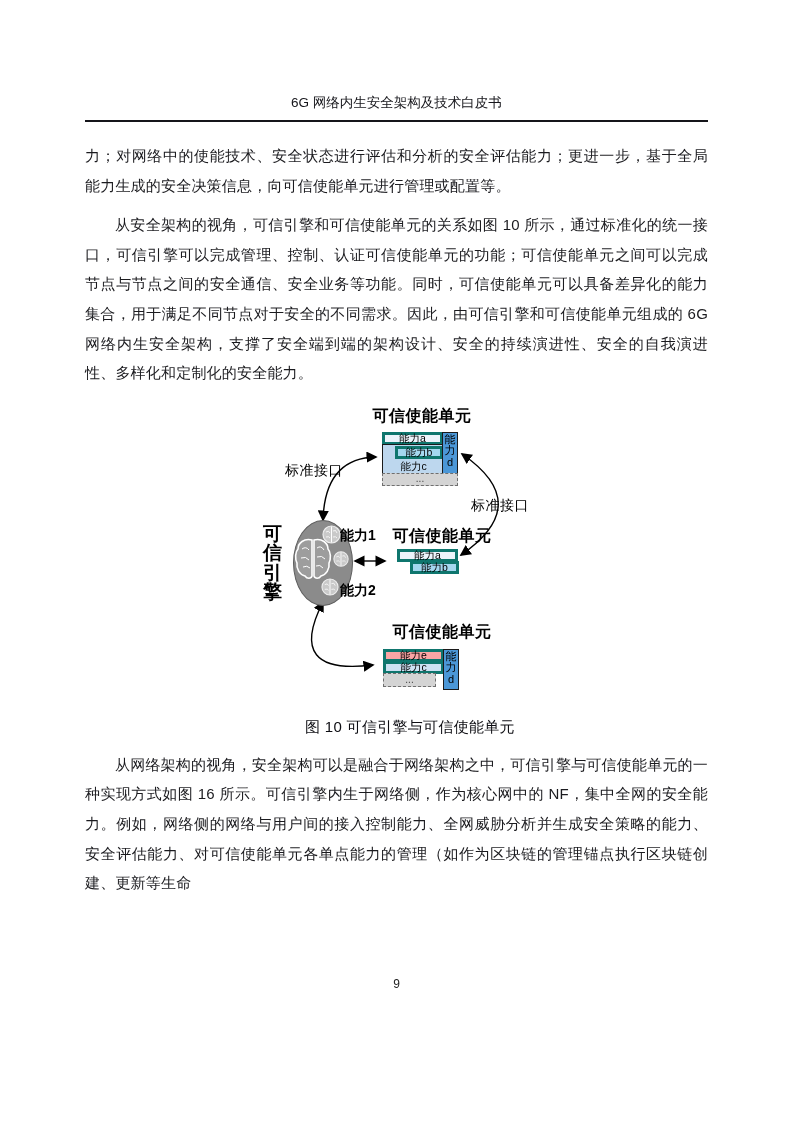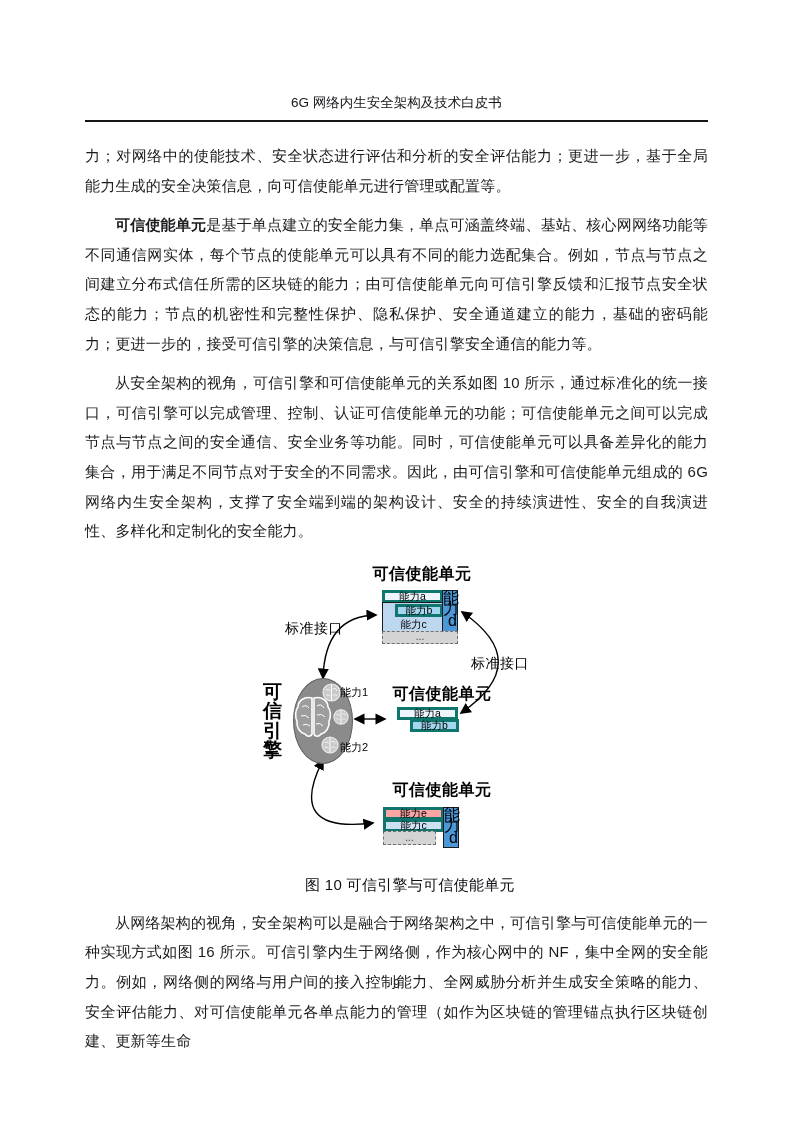--- a/index.html
+++ b/index.html
@@ -29,41 +29,41 @@
   .unit-title.t-mid{left:132px;top:128px;}
   .unit-title.t-bot{left:132px;top:224px;}
   .cap-box{border:3px solid #0f766e;font-size:10.5px;line-height:11px;text-align:center;color:#000;
     display:flex;align-items:center;justify-content:center;}
   
   .unit-top{position:absolute;left:137px;top:34px;width:76px;height:54px;}
   .ut-a{position:absolute;left:0;top:0;width:61px;height:13px;background:var(--cap-white);}
   .ut-area{position:absolute;left:0;top:12px;width:61px;height:30px;background:var(--cap-lightblue);border:1px solid #1a1a1a;}
   .ut-b{position:absolute;left:12px;top:1px;width:48px;height:13px;background:var(--cap-cyan);}
   .ut-c{position:absolute;left:0;top:15px;width:61px;font-size:10.5px;text-align:center;color:#000;}
-  .strip-d{position:absolute;background:var(--cap-blue);border:1px solid #1a1a1a;font-size:16px;line-height:11.5px;
-    text-align:right;word-break:break-all;color:#000;padding-top:1px;}
+  .strip-d{position:absolute;background:var(--cap-blue);border:1px solid #1a1a1a;font-size:11px;line-height:11.5px;
+    text-align:center;word-break:break-all;color:#000;padding-top:1px;}
   .ut-d{left:60px;top:0;width:16px;height:42px;}
   .dash-box{position:absolute;background:var(--cap-gray);border:1px dashed #6f6f6f;font-size:10px;line-height:10px;
     color:#444;text-align:center;display:flex;align-items:center;justify-content:center;}
   .ut-more{left:0;top:41px;width:76px;height:13px;}
   
   .um-a{position:absolute;left:152px;top:151px;width:61px;height:13px;background:var(--cap-white);}
   .um-b{position:absolute;left:165px;top:163px;width:49px;height:13px;background:var(--cap-cyan);}
   
   .unit-bot{position:absolute;left:138px;top:251px;width:76px;height:41px;}
   .ub-e{position:absolute;left:0;top:0;width:61px;height:13px;background:#fca5a5;}
   .ub-c{position:absolute;left:0;top:12px;width:61px;height:13px;background:#cde1f2;}
   .ub-more{left:0;top:24px;width:53px;height:14px;}
   .ub-d{left:60px;top:0;width:16px;height:41px;}
   
   .engine{position:absolute;left:48px;top:122px;width:60px;height:86px;background:var(--engine-gray);
     border:1.5px solid #5e5e5e;border-radius:50%;}
   .engine-label{position:absolute;left:17px;top:126px;width:21px;font-size:19px;font-weight:700;line-height:19.5px;
     word-break:break-all;text-align:center;color:#000;}
-  .eng-cap{position:absolute;font-size:11px;color:#000;}
+  .eng-cap{position:absolute;font-size:14px;color:#000;font-weight:bold;}
   .eng-cap1{left:95px;top:129px;}
   .eng-cap2{left:95px;top:184px;}
   .iface{position:absolute;font-size:14px;color:#000;letter-spacing:.5px;}
   .iface-left{left:40px;top:64px;}
   .iface-right{left:226px;top:99px;}
   .brain-big{position:absolute;left:49px;top:139px;}
   .brain-sm{position:absolute;}
   .bs1{left:77px;top:127px;}
   .bs2{left:88px;top:153px;}
   .bs3{left:76px;top:180px;}
@@ -72,21 +72,20 @@
 </style>
 </head>
 <body>
 
 <div class="page">
 
   <div class="doc-header">6G 网络内生安全架构及技术白皮书</div>
 
   <div class="content">
     <p class="para">力；对网络中的使能技术、安全状态进行评估和分析的安全评估能力；更进一步，基于全局能力生成的安全决策信息，向可信使能单元进行管理或配置等。</p>
-    <p class="para indent"><span class="lead-bold">可信使能单元</span><span>是基于单点建立的安全能力集，单点可涵盖终端、基站、核心网网络功能等不同通信网实体，每个节点的使能单元可以具有不同的能力选配集合。例如，节点与节点之间建立分布式信任所需的区块链的能力；由可信使能单元向可信引擎反馈和汇报节点安全状态的能力；节点的机密性和完整性保护、隐私保护、安全通道建立的能力，基础的密码能力；更进一步的，接受可信引擎的决策信息，与可信引擎安全通信的能力等。</span></p>
     <p class="para indent">从安全架构的视角，可信引擎和可信使能单元的关系如图 10 所示，通过标准化的统一接口，可信引擎可以完成管理、控制、认证可信使能单元的功能；可信使能单元之间可以完成节点与节点之间的安全通信、安全业务等功能。同时，可信使能单元可以具备差异化的能力集合，用于满足不同节点对于安全的不同需求。因此，由可信引擎和可信使能单元组成的 6G 网络内生安全架构，支撑了安全端到端的架构设计、安全的持续演进性、安全的自我演进性、多样化和定制化的安全能力。</p>
 
     <div class="figure">
 
       <svg class="fig-svg" width="330" height="345" viewBox="0 0 330 345">
         <defs>
           <marker id="ah" viewBox="0 0 10 10" refX="8.5" refY="5" markerWidth="8" markerHeight="8" orient="auto-start-reverse">
             <path d="M0,0 L10,5 L0,10 z" fill="#000"></path>
           </marker>
         </defs>

